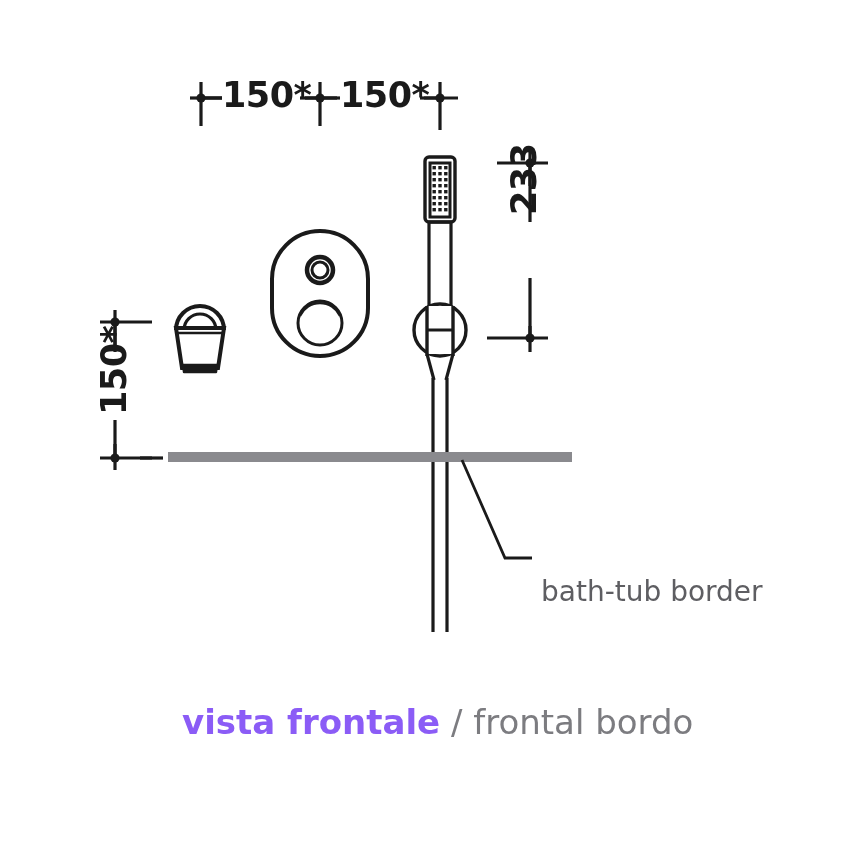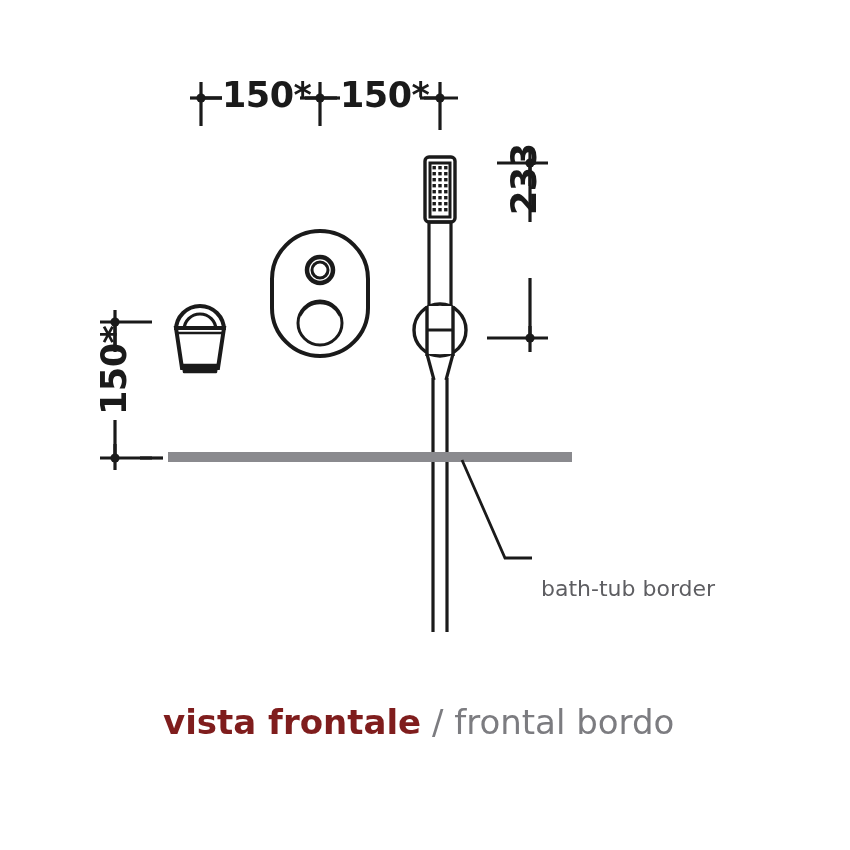--- a/index.html
+++ b/index.html
@@ -70,33 +70,34 @@
   #callout-primary {
     left: 537px;
     top: 539px;
     font-size: 27px;
     font-weight: 700;
     color: #1a1a1a;
   }
   #callout-secondary {
     left: 541px;
     top: 578px;
-    font-size: 22px;
+    font-size: 28px;
     font-weight: 400;
     color: #5e5e62;
   }
   #caption {
     left: 163px;
     top: 705px;
     font-size: 34px;
     line-height: 1;
   }
   #caption .cap-it {
     font-weight: 700;
-    color: #7f1d1d;
+    color: #8b5cf6;
+    margin-left: 19px;
   }
   #caption .cap-en {
     font-weight: 400;
     color: #7c7c80;
   }
 </style>
 </head>
 <body>
 
 <div id="sheet">

